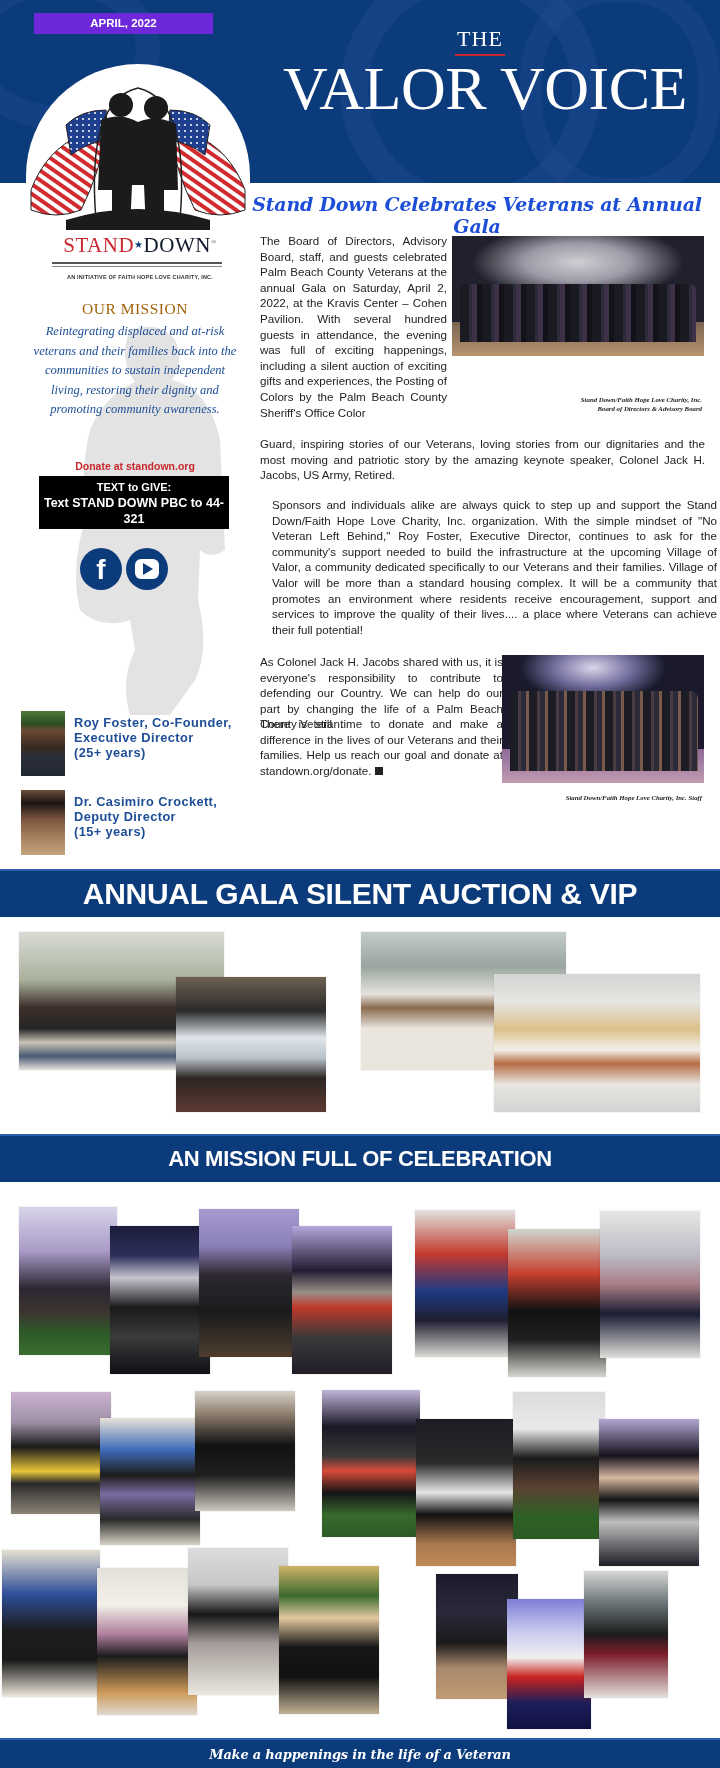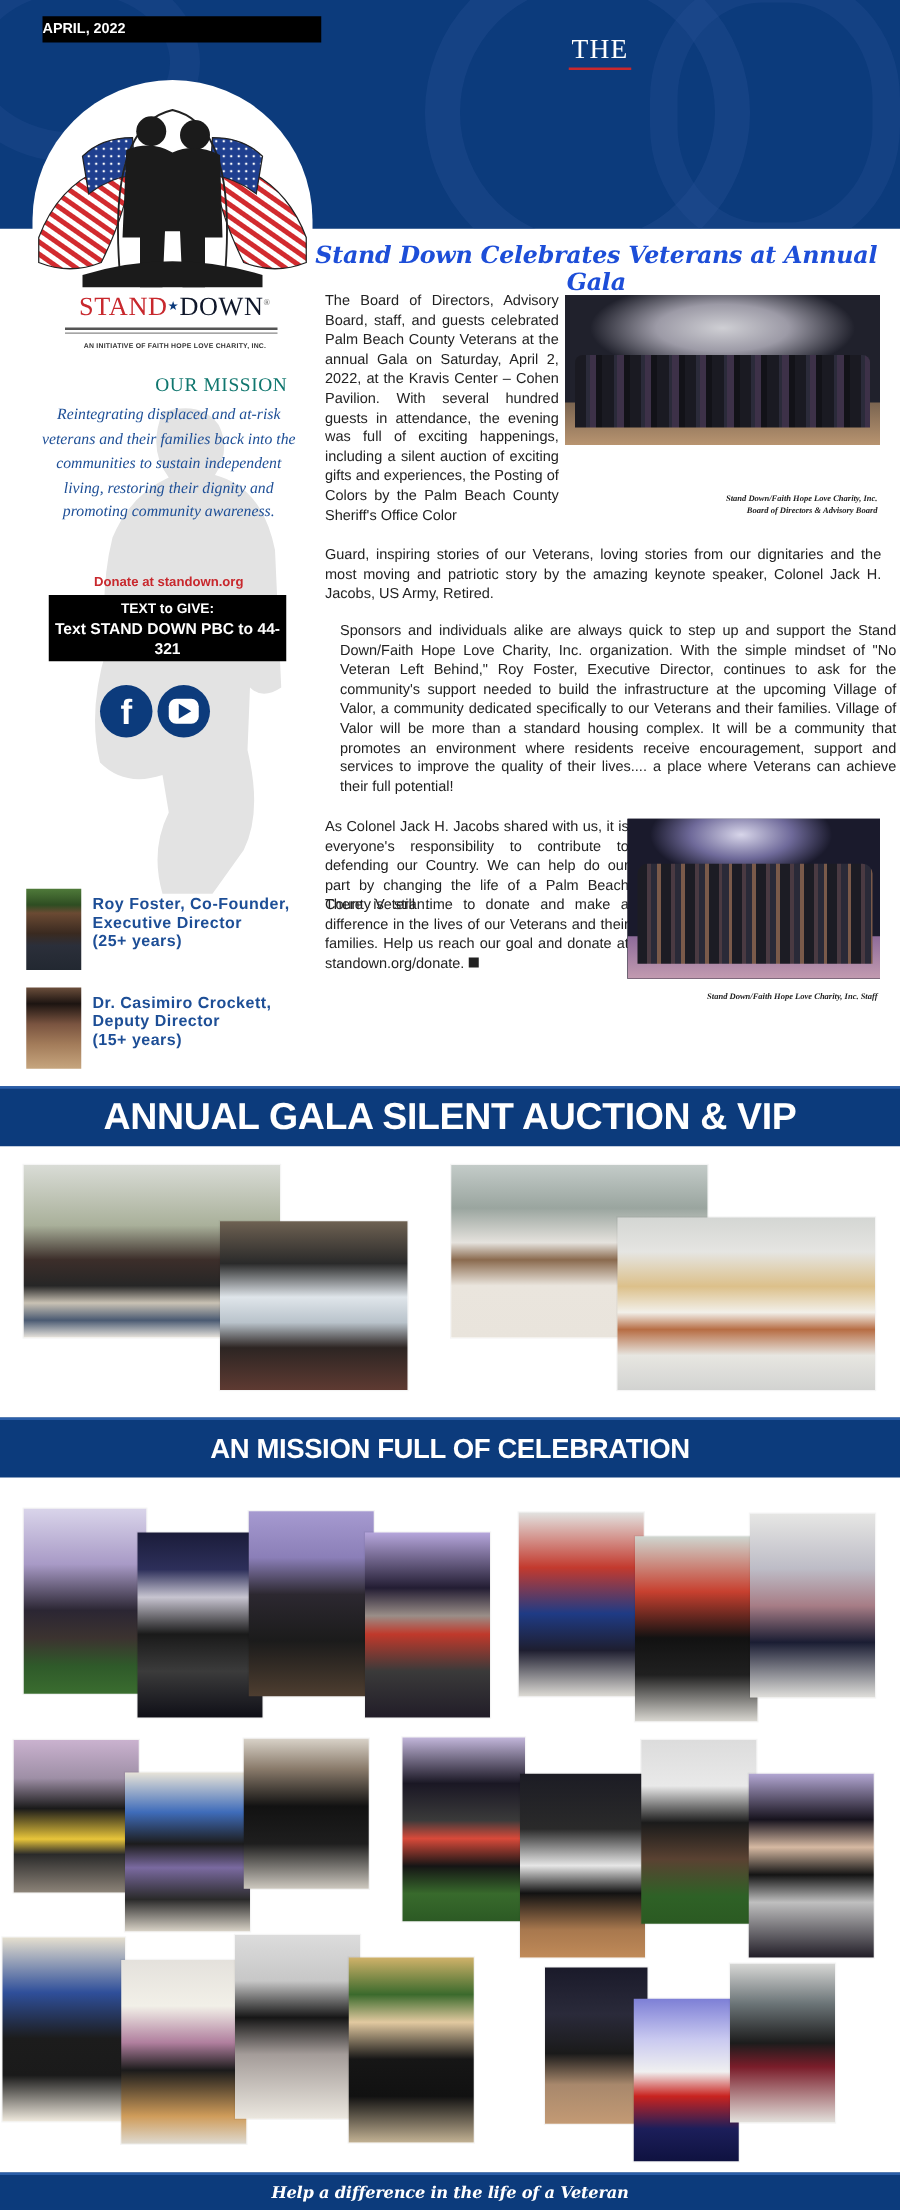--- a/index.html
+++ b/index.html
@@ -4,41 +4,41 @@
 <style>
   * { margin: 0; padding: 0; box-sizing: border-box; }
   html, body { width: 720px; background: #ffffff; }
   body { font-family: "Liberation Sans", sans-serif; color: #222; position: relative; height: 1768px; overflow: hidden; }
 
   
   .header { position: absolute; left: 0; top: 0; width: 720px; height: 183px; background: #0c3b7c; overflow: hidden; }
   .header .bg-fx1 { position: absolute; left: 340px; top: -40px; width: 260px; height: 260px; border-radius: 50%; border: 28px solid rgba(40,80,150,0.35); }
   .header .bg-fx2 { position: absolute; left: 520px; top: -20px; width: 200px; height: 220px; border-radius: 45%; border: 22px solid rgba(40,80,150,0.30); }
   .header .bg-fx3 { position: absolute; left: -40px; top: -30px; width: 200px; height: 160px; border-radius: 50%; border: 24px solid rgba(40,80,150,0.30); }
-  .date-bar { position: absolute; left: 34px; top: 13px; width: 223px; height: 21px; background: #000000; color: #fff; font-weight: bold; font-size: 11.5px; text-align: left; line-height: 21px; }
+  .date-bar { position: absolute; left: 34px; top: 13px; width: 179px; height: 21px; background: #6d28d9; color: #fff; font-weight: bold; font-size: 11.5px; text-align: center; line-height: 21px; }
   .title-the { position: absolute; left: 420px; top: 26px; width: 120px; text-align: center; color: #fff; font-family: "Liberation Serif", serif; font-size: 22px; letter-spacing: 1px; }
   .title-the-line { position: absolute; left: 455px; top: 54px; width: 50px; height: 2px; background: #c8282d; }
   .title-main { position: absolute; left: 262px; top: 52px; width: 446px; text-align: center; color: #fff; font-family: "Liberation Serif", serif; font-size: 62px; line-height: 72px; letter-spacing: -0.5px; }
   .tagline { position: absolute; left: 340px; top: 128px; width: 300px; text-align: center; color: #fff; font-family: "Liberation Serif", serif; font-style: italic; font-weight: bold; font-size: 14.5px; }
   .tagline .star { color: #d8262c; font-size: 19px; font-style: normal; vertical-align: -2px; margin: 0 6px; }
 
   
   .logo-arch { position: absolute; left: 26px; top: 64px; width: 224px; height: 250px; background: #fff; border-radius: 112px 112px 0 0; }
   .logo-svg { position: absolute; left: 26px; top: 80px; }
   .logo-wordmark { position: absolute; left: 50px; top: 233px; width: 180px; text-align: center; font-family: "Liberation Serif", serif; font-size: 21px; letter-spacing: 0.5px; }
   .logo-wordmark .w1 { color: #c8282d; }
   .logo-wordmark .w2 { color: #0f172a; }
   .logo-wordmark .dot { color: #0c3b7c; font-size: 10px; vertical-align: 4px; }
   .logo-rule1 { position: absolute; left: 52px; top: 262px; width: 170px; height: 2px; background: #555; }
   .logo-rule2 { position: absolute; left: 52px; top: 266px; width: 170px; height: 1px; background: #888; }
   .logo-sub { position: absolute; left: 40px; top: 274px; width: 200px; text-align: center; font-size: 5.5px; font-weight: bold; color: #333; letter-spacing: 0.2px; }
 
   
   .silhouette { position: absolute; left: 60px; top: 320px; width: 170px; height: 400px; }
-  .mission-title { position: absolute; left: 40px; top: 300px; width: 190px; text-align: right; color: #0f766e; font-family: "Liberation Serif", serif; font-size: 15.5px; letter-spacing: 0.5px; }
+  .mission-title { position: absolute; left: 40px; top: 300px; width: 190px; text-align: center; color: #a16207; font-family: "Liberation Serif", serif; font-size: 15.5px; letter-spacing: 0.5px; }
   .mission-text { position: absolute; left: 30px; top: 322px; width: 210px; text-align: center; color: #1d4e96; font-family: "Liberation Serif", serif; font-style: italic; font-size: 12.6px; line-height: 19.5px; }
   .donate-link { position: absolute; left: 40px; top: 460px; width: 190px; text-align: center; color: #c8282d; font-weight: bold; font-size: 10.5px; }
   .text-give { position: absolute; left: 39px; top: 476px; width: 190px; height: 53px; background: #000000; color: #fff; text-align: center; font-weight: bold; font-size: 12.5px; line-height: 16px; padding-top: 3px; }
   .text-give .l1 { font-size: 11px; display: block; }
   .social { position: absolute; top: 548px; width: 42px; height: 42px; border-radius: 50%; background: #0c3b7c; color: #fff; text-align: center; }
   .social.fb { left: 80px; font-weight: bold; font-size: 28px; line-height: 44px; font-family: "Liberation Sans", sans-serif; }
   .social.yt { left: 126px; }
   .social.yt .rr { position: absolute; left: 9px; top: 11px; width: 24px; height: 20px; background: #fff; border-radius: 6px; }
   .social.yt .tri { position: absolute; left: 17px; top: 15px; width: 0; height: 0; border-left: 10px solid #0c3b7c; border-top: 6px solid transparent; border-bottom: 6px solid transparent; }
 
@@ -71,20 +71,21 @@
 </head>
 <body>
 
 <div class="header">
   <div class="bg-fx1"></div>
   <div class="bg-fx2"></div>
   <div class="bg-fx3"></div>
   <div class="date-bar">APRIL, 2022</div>
   <div class="title-the">THE</div>
   <div class="title-the-line"></div>
+  <div class="title-main">VALOR VOICE</div>
 </div>
 
 <div class="logo-arch"></div>
 <svg class="logo-svg" width="224" height="150" viewBox="0 0 224 150">
   <defs>
     <pattern id="stripes" width="8" height="8" patternUnits="userSpaceOnUse" patternTransform="rotate(35)">
       <rect width="8" height="4" fill="#d22b2f"></rect>
         <rect y="4" width="8" height="4" fill="#fff"></rect>
     </pattern>
     <pattern id="stars" width="6" height="6" patternUnits="userSpaceOnUse">
@@ -196,13 +197,13 @@
 
 <div class="pic" style="left:2px;top:1550px;width:98px;height:147px;background:linear-gradient(180deg,#e5dfcf 0%,#2f4f9a 30%,#1c1c1c 55%,#1a1a1a 75%,#efe9dd 100%);"></div>
 <div class="pic" style="left:97px;top:1568px;width:100px;height:147px;background:linear-gradient(180deg,#e4e1dc 0%,#f2f0e8 25%,#b07f9e 45%,#1b1b1b 60%,#cf9c5a 85%,#ded9cf 100%);"></div>
 <div class="pic" style="left:188px;top:1548px;width:100px;height:147px;background:linear-gradient(180deg,#dcdcdc 0%,#c7c7c7 25%,#161616 45%,#a49c99 65%,#ebe7df 100%);"></div>
 <div class="pic" style="left:279px;top:1566px;width:100px;height:148px;background:linear-gradient(180deg,#d0b26a 0%,#3b6a2c 20%,#e2c9a0 35%,#161616 55%,#111 75%,#c2b193 100%);"></div>
 
 <div class="pic" style="left:436px;top:1574px;width:82px;height:125px;background:linear-gradient(180deg,#1a1a2a 0%,#2a2a3a 30%,#1a1a1a 55%,#a8886c 75%,#c39a74 100%);"></div>
 <div class="pic" style="left:507px;top:1599px;width:84px;height:130px;background:linear-gradient(180deg,#7d7fd6 0%,#c9c9f0 25%,#f0f0f0 45%,#c9231f 60%,#1c1e5a 80%,#0f1240 100%);"></div>
 <div class="pic" style="left:584px;top:1571px;width:84px;height:127px;background:linear-gradient(180deg,#d7d7d5 0%,#6c7578 25%,#1c1c1c 50%,#7a1d2a 65%,#e3e1dc 100%);"></div>
 
-<div class="band footer-band">Help a difference in the life of a Veteran</div>
+<div class="band footer-band">Make a happenings in the life of a Veteran</div>
 
 </body></html>

